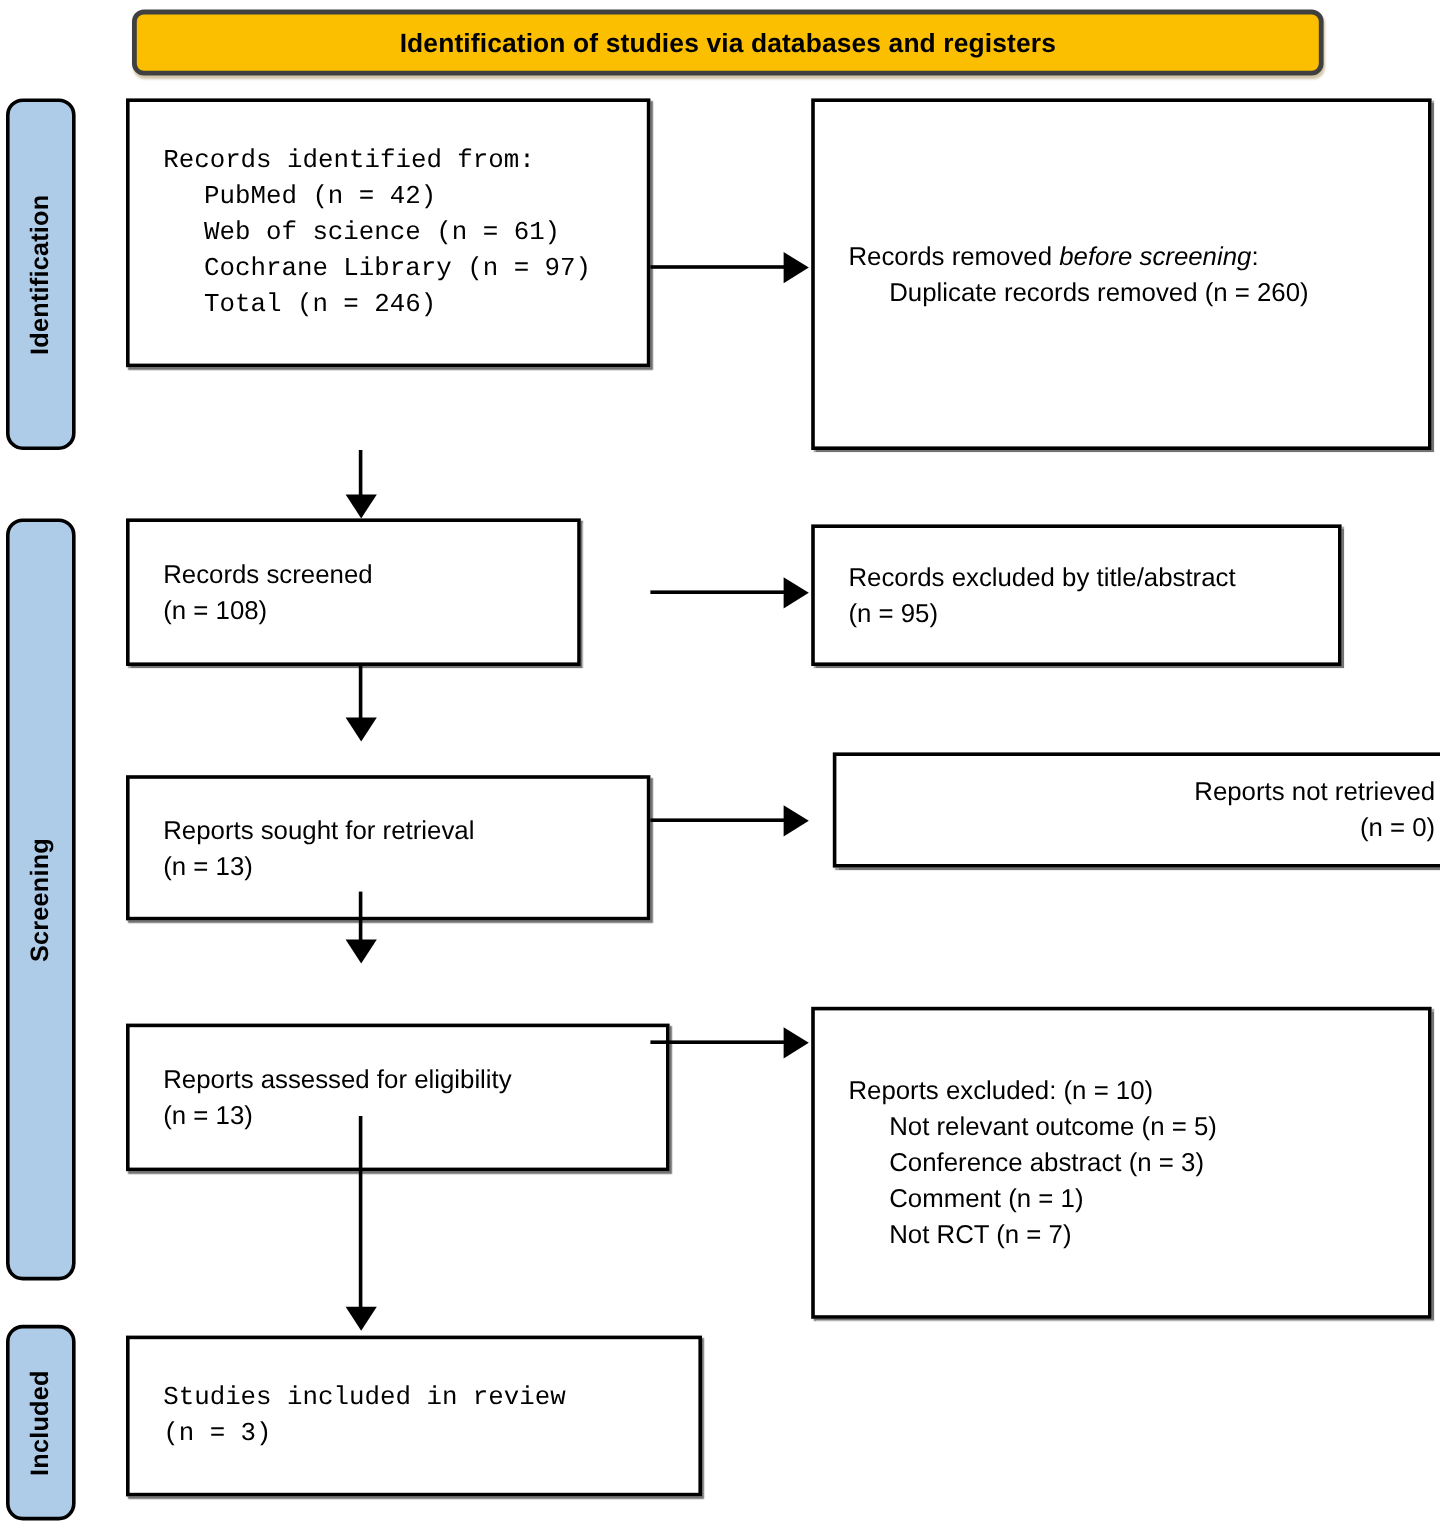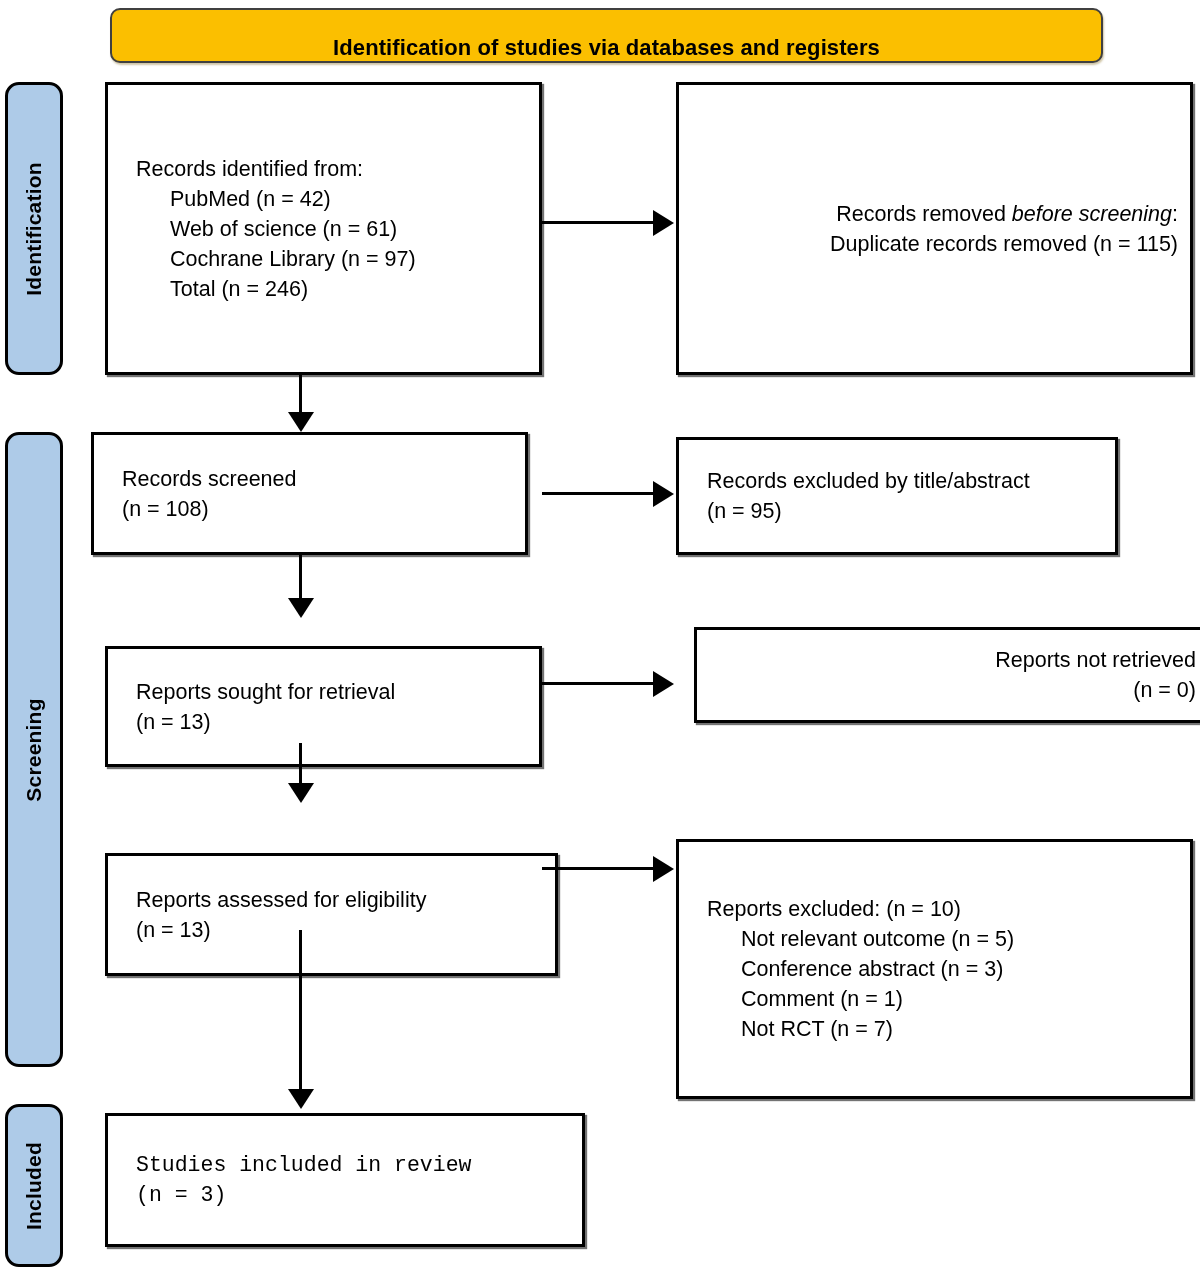--- a/index.html
+++ b/index.html
@@ -19,25 +19,25 @@
   }
 
   
   .banner {
     position: absolute;
     left: 110px;
     top: 8px;
     width: 993px;
     height: 55px;
     background: #FBBF00;
-    border: 2px solid #404040;
+    border: 4px solid #404040;
     border-radius: 10px;
     box-shadow: 1px 2px 2px rgba(120,90,0,0.35);
     display: flex;
-    align-items: flex-end;
+    align-items: center;
     justify-content: center;
     box-sizing: border-box;
   }
   .banner-text {
     font-size: 22px;
     font-weight: bold;
     color: #000000;
     letter-spacing: 0.1px;
     white-space: nowrap;
   }
@@ -83,23 +83,23 @@
   .line {
     font-size: 21.5px;
     line-height: 30px;
     color: #000000;
     white-space: nowrap;
   }
   .indent { padding-left: 34px; }
   .ital { font-style: italic; }
 
   
-  #box-identified      { left: 105px; top: 82px;   width: 437px; height: 293px; }
-  #box-removed         { left: 676px; top: 82px;   width: 517px; height: 293px; text-align: right; }
-  #box-screened        { left: 91px; top: 432px;  width: 437px; height: 123px; }
+  #box-identified      { left: 105px; top: 82px;   width: 437px; height: 224px; font-family: Liberation Mono, monospace; }
+  #box-removed         { left: 676px; top: 82px;   width: 517px; height: 293px; }
+  #box-screened        { left: 105px; top: 432px;  width: 379px; height: 123px; }
   #box-excluded-ta     { left: 676px; top: 437px;  width: 442px; height: 118px; }
   #box-sought          { left: 105px; top: 622px;  width: 437px; height: 121px; margin-top: 24px; }
   #box-not-retrieved   { left: 694px; top: 627px;  width: 517px; height: 96px; text-align: right; }
   #box-assessed        { left: 105px; top: 807px;  width: 453px; height: 123px; margin-top: 46px; }
   #box-excluded-full   { left: 676px; top: 807px;  width: 517px; height: 260px; margin-top: 32px; }
   #box-included        { left: 105px; top: 1113px; width: 480px; height: 134px; font-family: Liberation Mono, monospace; }
 
   
   .conn-v {
     position: absolute;
@@ -161,21 +161,21 @@
       <div class="line indent">Total (n = 246)</div>
     </div>
   </div>
 
   <div class="conn-h" style="top:221px;"></div>
   <div class="arrow-right" style="top:210px;"></div>
 
   <div class="box" id="box-removed">
     <div class="box-inner">
       <div class="line"><span>Records removed </span><span class="ital">before screening</span><span>:</span></div>
-      <div class="line indent">Duplicate records removed (n = 115)</div>
+      <div class="line indent">Duplicate records removed (n = 260)</div>
     </div>
   </div>
 
   <div class="conn-v" style="top:375px; height:42px;"></div>
   <div class="arrow-down" style="top:412px;"></div>
 
   <div class="box" id="box-screened">
     <div class="box-inner">
       <div class="line">Records screened</div>
       <div class="line">(n = 108)</div>

